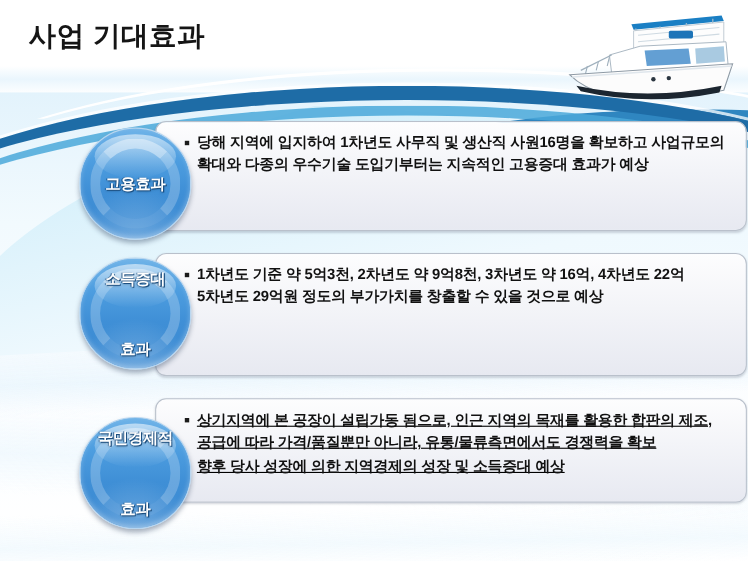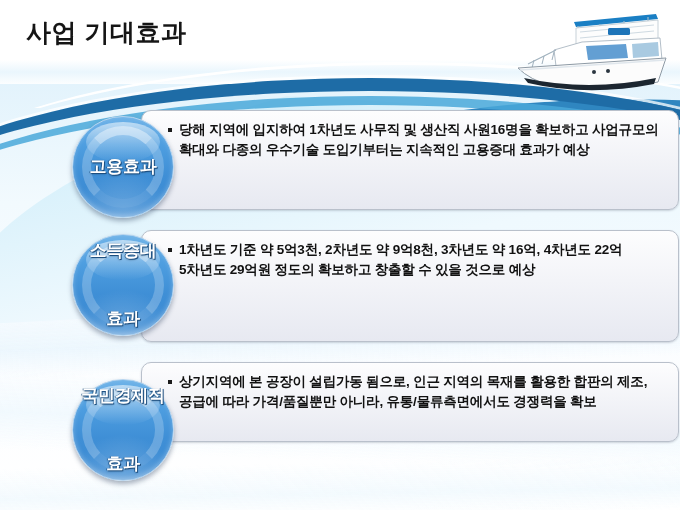--- a/index.html
+++ b/index.html
@@ -186,21 +186,21 @@
     width: 538px;
     border: 1px solid #b9c0cb;
     border-radius: 10px;
     background: linear-gradient(180deg, #fdfdfe 0%, #f3f4f8 45%, #e7e9f1 100%);
     box-shadow: 0 1px 2px rgba(60,70,90,.22);
     box-sizing: border-box;
     padding: 9px 12px 23px 26px;
   }
   .panel-1 { height: 100px; }
   .panel-2 { height: 112px; }
-  .panel-3 { height: 80px; }
+  .panel-3 { height: 95px; text-decoration: underline; }
 
   .bullets {
     list-style: none;
     margin: 0;
     padding: 0;
   }
   .bullets li {
     position: relative;
     font-size: 13.5px;
     font-weight: bold;
@@ -270,21 +270,21 @@
   }
 
   .badge-label {
     position: absolute;
     inset: 0;
     display: flex;
     flex-direction: column;
     align-items: center;
     justify-content: center;
     color: #ffffff;
-    font-size: 17px;
+    font-size: 14px;
     font-weight: bold;
     line-height: 1.15;
     text-align: center;
     letter-spacing: -0.3px;
     text-shadow:
       1px 1px 0 #1d4f80,
       -1px 0 0 rgba(20,70,120,.6),
       0 1px 2px rgba(10,40,70,.55);
     z-index: 3;
     white-space: nowrap;
@@ -344,35 +344,36 @@
     <div class="badge badge-1">
       <div class="badge-label">
         <span>고용효과</span>
       </div>
     </div>
   </div>
 
   <div class="row row-2">
     <div class="panel panel-2">
       <ul class="bullets">
-        <li>1차년도 기준 약 5억3천, 2차년도 약 9억8천, 3차년도 약 16억, 4차년도 22억 5차년도 29억원 정도의 확보하고 창출할 수 있을 것으로 예상</li>
+        <li>1차년도 기준 약 5억3천, 2차년도 약 9억8천, 3차년도 약 16억, 4차년도 22억 5차년도 29억원 정도의 부가가치를 창출할 수 있을 것으로 예상</li>
       </ul>
     </div>
     <div class="badge badge-2">
       <div class="badge-label">
         <span>소득증대</span>
         <span class="l2">효과</span>
       </div>
     </div>
   </div>
 
   <div class="row row-3">
     <div class="panel panel-3">
       <ul class="bullets">
         <li>상기지역에 본 공장이 설립가동 됨으로, 인근 지역의 목재를 활용한 합판의 제조, 공급에 따라 가격/품질뿐만 아니라, 유통/물류측면에서도 경쟁력을 확보</li>
+        <li>향후 당사 성장에 의한 지역경제의 성장 및 소득증대 예상</li>
       </ul>
     </div>
     <div class="badge badge-3">
       <div class="badge-label">
         <span>국민경제적</span>
         <span class="l2">효과</span>
       </div>
     </div>
   </div>
 

